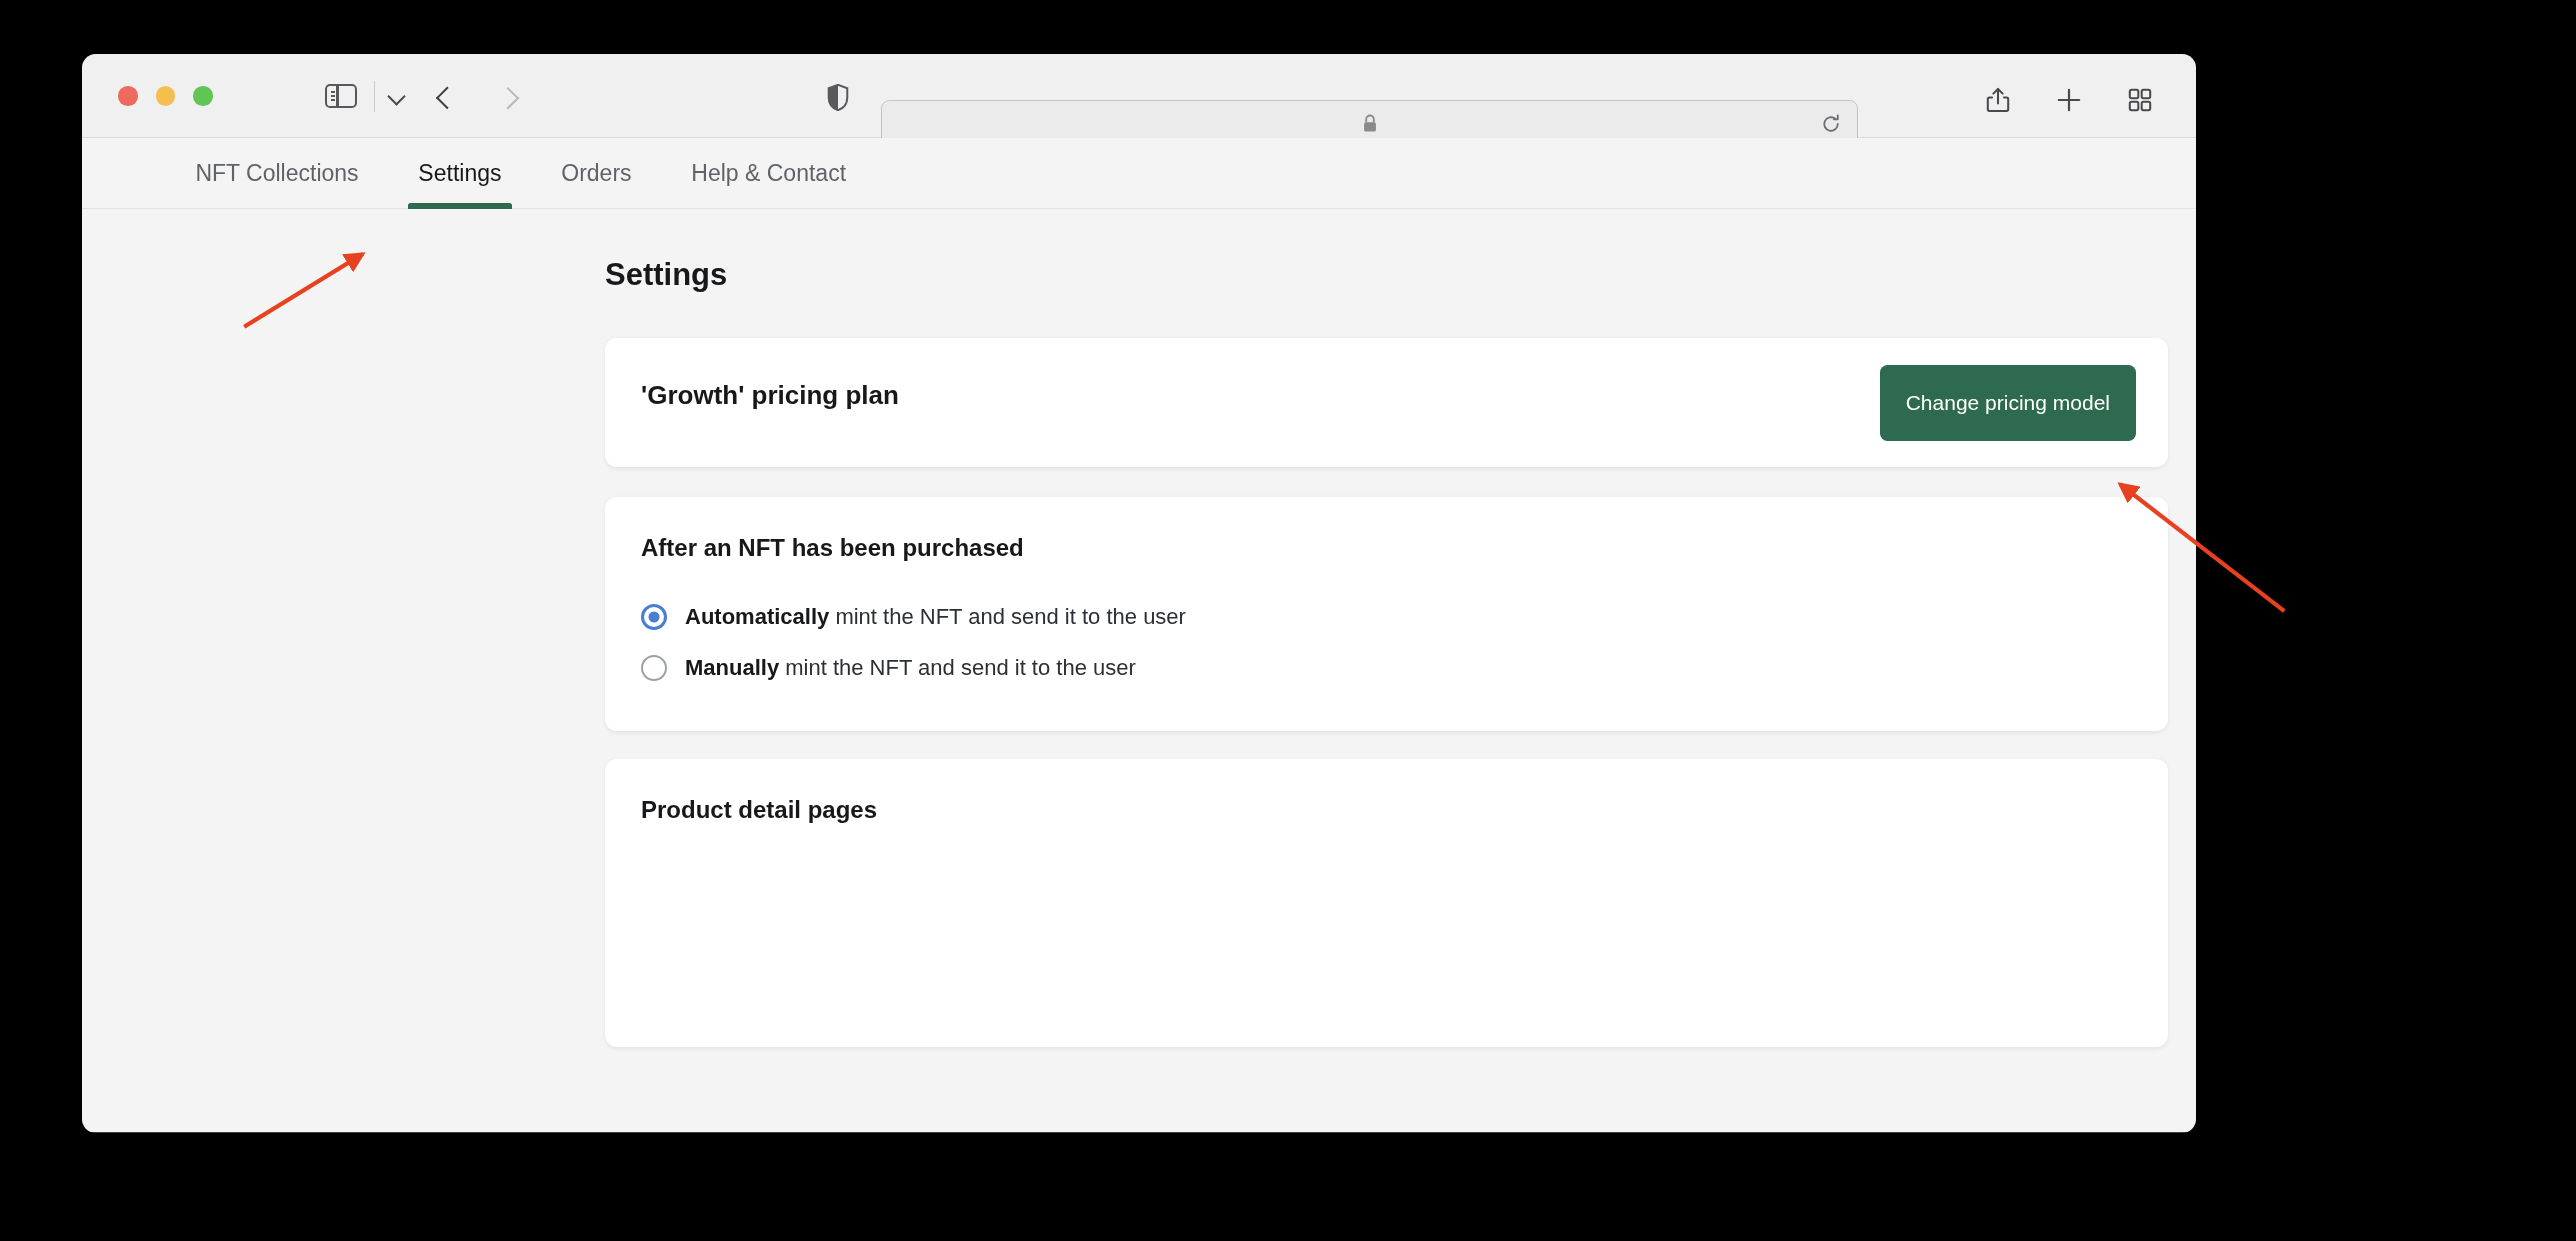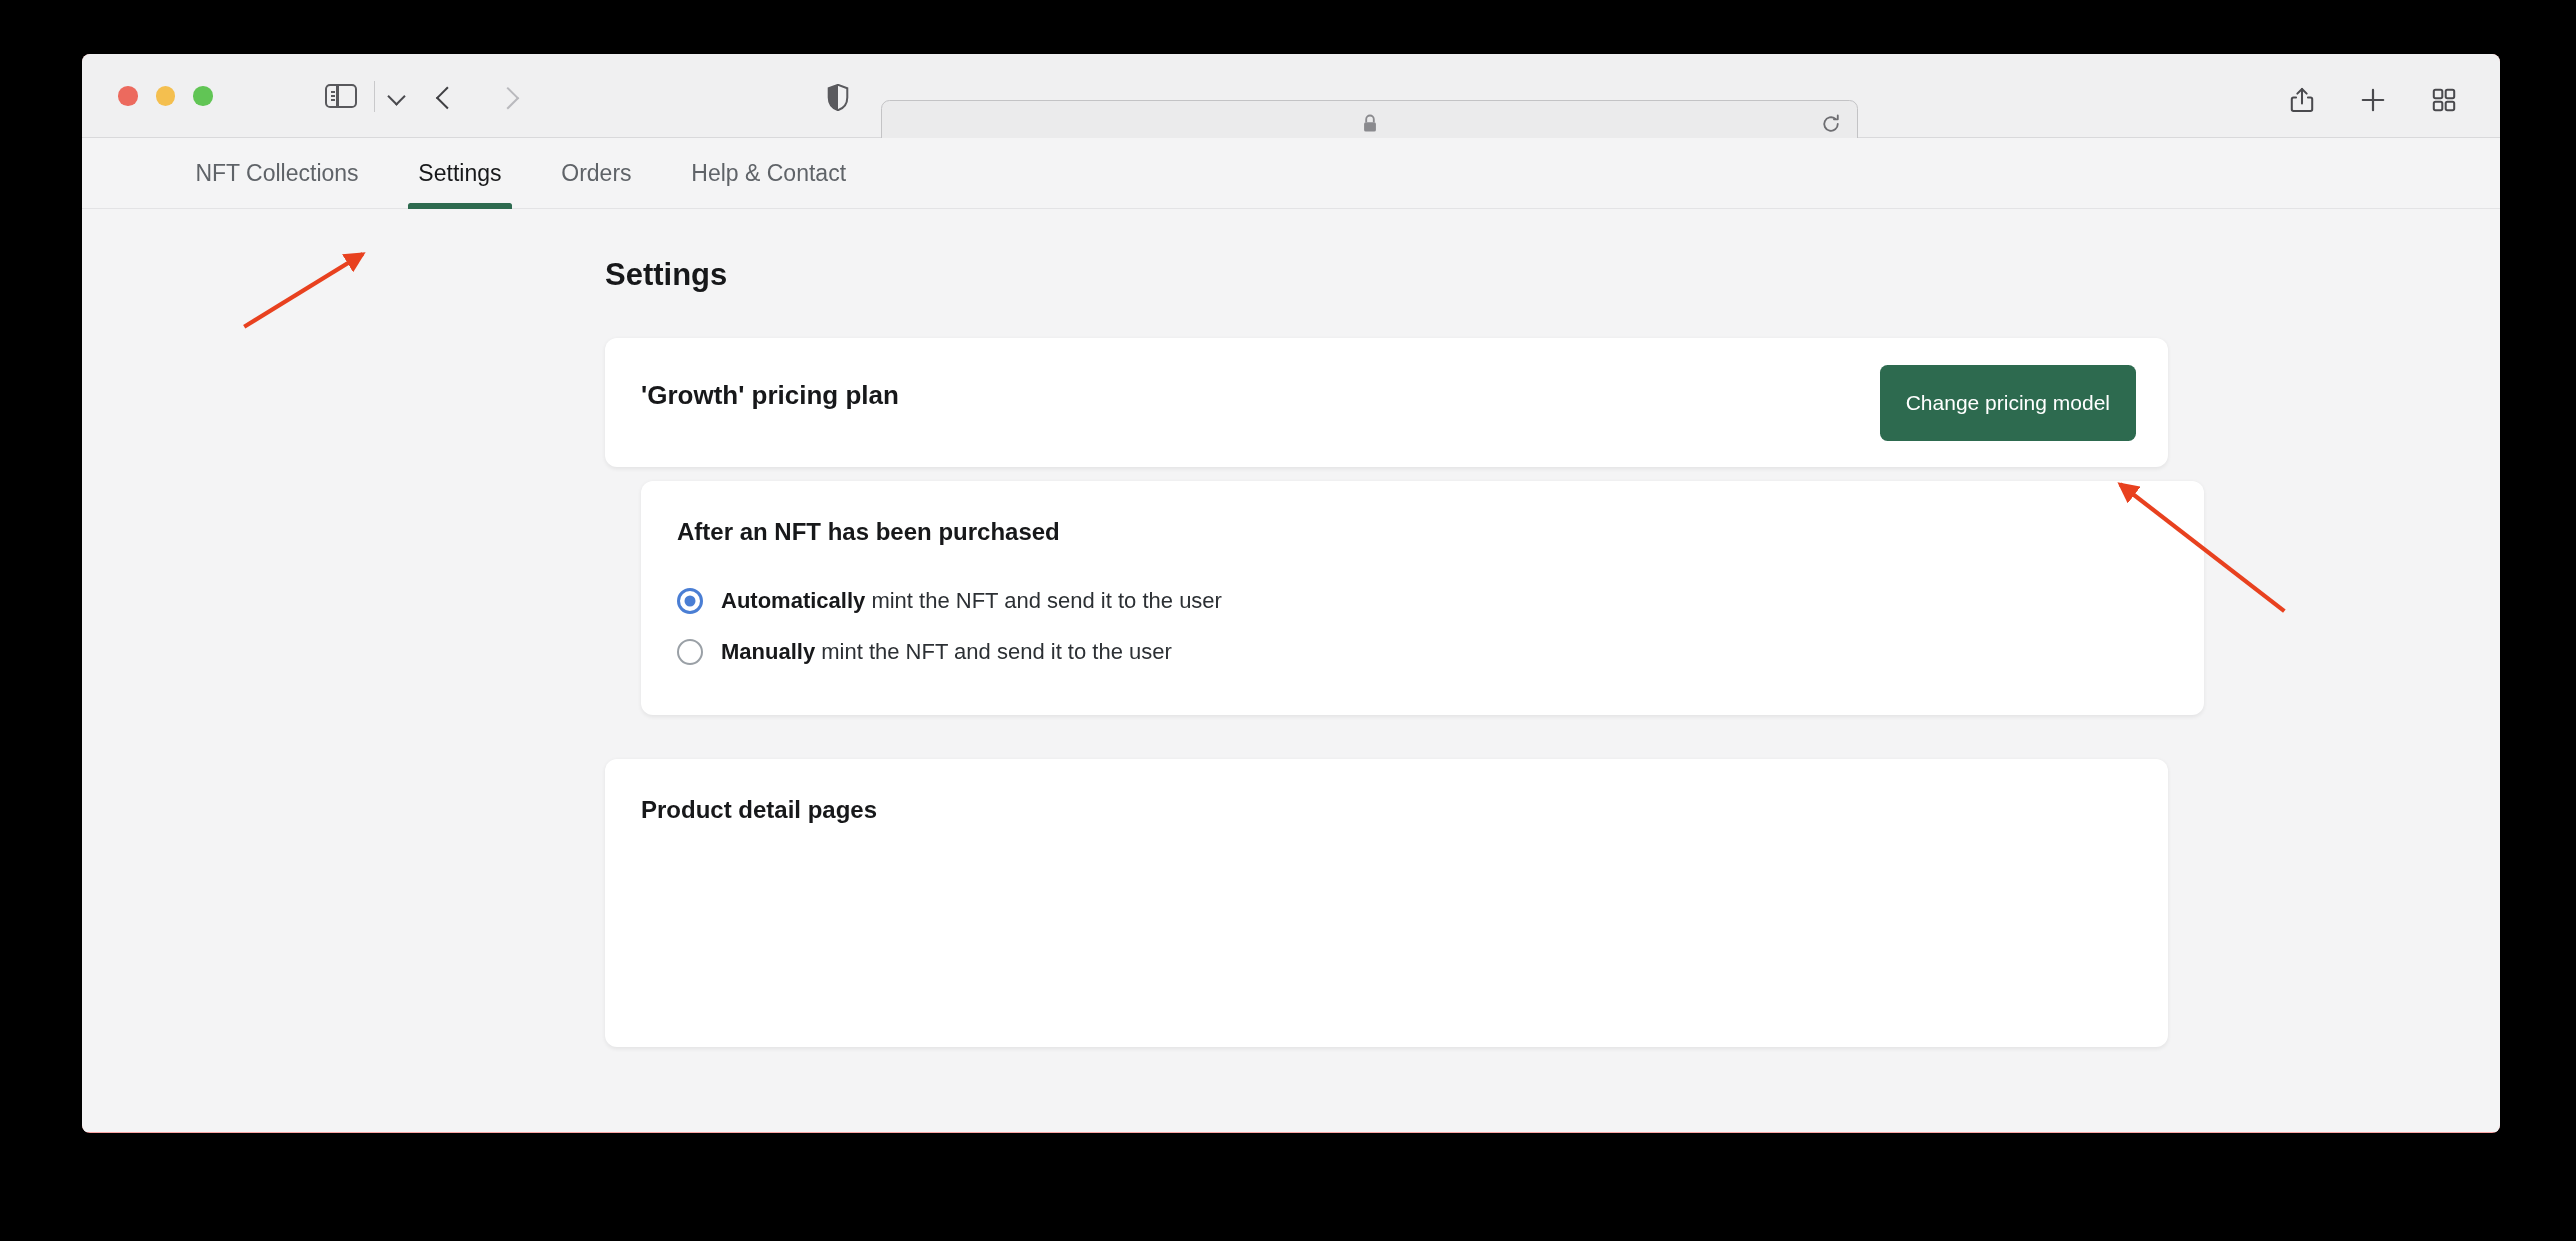--- a/index.html
+++ b/index.html
@@ -13,24 +13,24 @@
     overflow: hidden;
     font-family: "Liberation Sans", sans-serif;
     position: relative;
   }
 
   
   .window {
     position: absolute;
     left: 82px;
     top: 54px;
-    width: 2418px;
+    width: 2114px;
     height: 1079px;
-    background: #fca5a5;
-    border-radius: 8px;
+    background: #404040;
+    border-radius: 14px;
     overflow: hidden;
     box-shadow: 0 15.2px 51px rgba(0,0,0,0.55);
   }
 
   
   .toolbar {
     position: relative;
     height: 83px;
     background: #f0f0f1;
     border-bottom: 0.8px solid #d9d9db;
@@ -250,23 +250,22 @@
     background: #ffffff;
     border-radius: 12px;
     box-shadow: 0 1.7px 4.2px rgba(0,0,0,0.07);
     box-sizing: border-box;
   }
   .card.pricing {
     top: 129px;
     height: 129px;
   }
   .card.purchase {
-    top: 272px;
+    top: 288px;
     height: 234px;
-    margin-left: 36px;
   }
   .card.detail {
     top: 550px;
     height: 288px;
   }
 
   .pricing-label {
     position: absolute;
     left: 36px;
     top: 42px;

